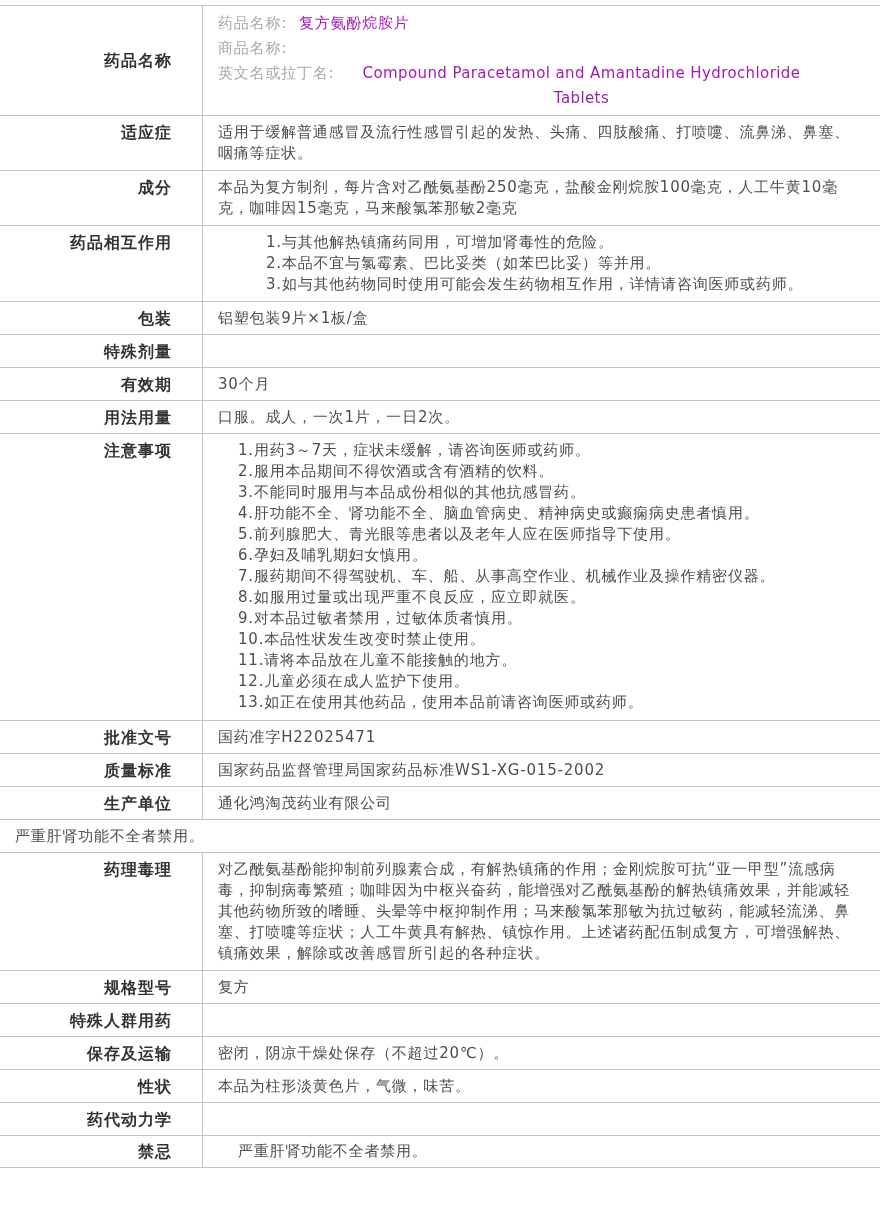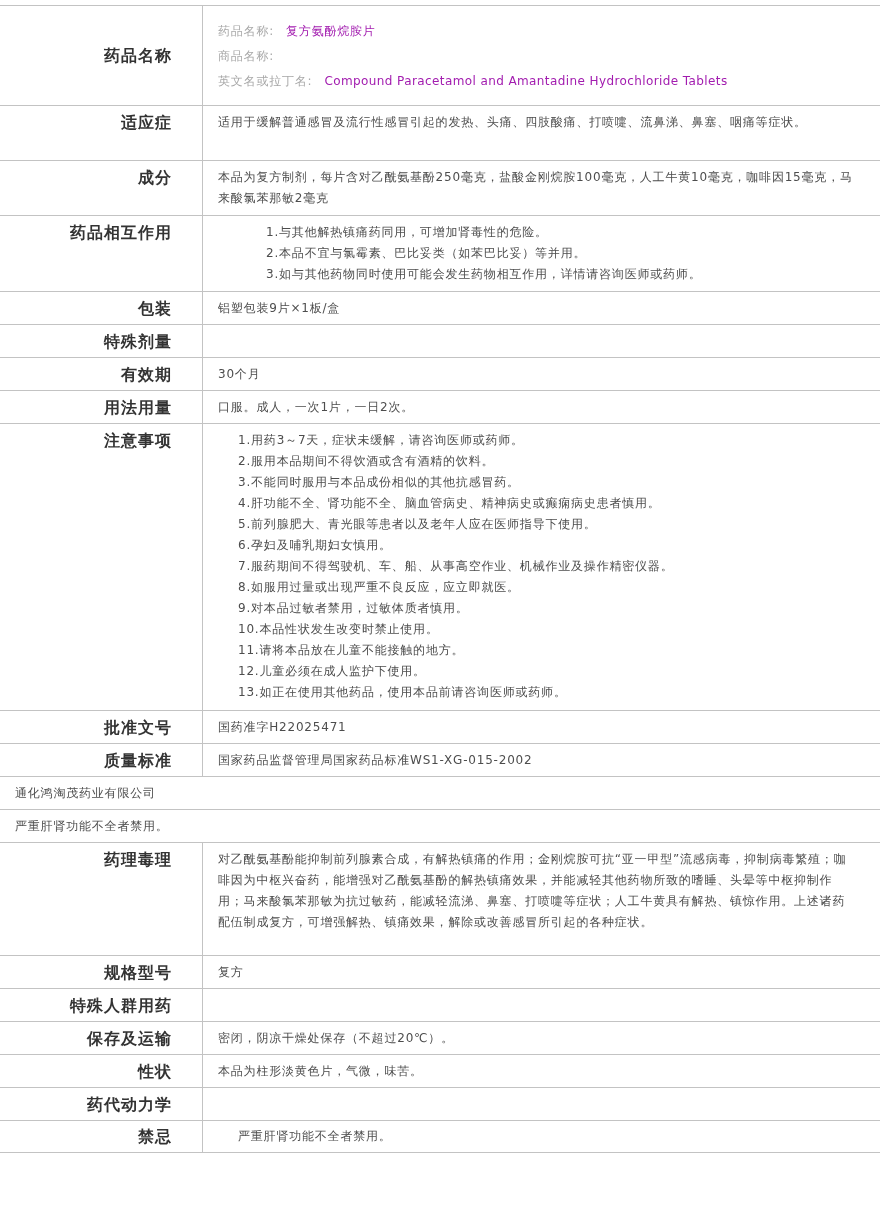--- a/index.html
+++ b/index.html
@@ -13,41 +13,41 @@
   .info-table .row:last-child{border-bottom:1px solid #c3c3c3;gap:20px;}
   .cell-label{
     width:203px;flex:0 0 203px;box-sizing:border-box;border-right:1px solid #c3c3c3;
     display:flex;justify-content:flex-end;padding-right:30px;
     font-weight:bold;font-size:16px;color:#333333;letter-spacing:1px;line-height:21px;
     text-align:right;
   }
   .cell-value{
     flex:1;box-sizing:border-box;padding:0 25px 0 15px;
     display:flex;flex-direction:column;justify-content:center;
-    font-size:12px;line-height:21px;letter-spacing:0.8px;color:#4d4d4d;
+    font-size:15px;line-height:21px;letter-spacing:0.8px;color:#4d4d4d;
   }
   
   .row.single{min-height:33px;}
   .row.single .cell-label{align-items:center;}
   
   .row.multi .cell-label{align-items:flex-start;padding-top:6px;}
   .row.multi .cell-value{justify-content:flex-start;padding-top:6px;padding-bottom:6px;}
   .h100{min-height:100px;}
   .h55{min-height:55px;}
   .h69{min-height:69px;gap:28px;}
   .h287{min-height:287px;}
   .h113{min-height:113px;}
   .pre-lines{white-space:pre-line;margin-left:20px;}
   
   .row.composite .cell-label{align-items:center;}
   .row.composite .cell-value{justify-content:center;padding-top:5px;padding-bottom:4px;}
   .subrow{display:flex;align-items:flex-start;line-height:25px;}
   .sublabel{flex:0 0 auto;color:#a8a8a8;letter-spacing:0.8px;margin-right:12px;}
   .subvalue{color:#a21caf;}
-  .subvalue.latin{max-width:470px;letter-spacing:0.4px;}
+  .subvalue.latin{max-width:470px;letter-spacing:0.4px;text-align:center;}
 </style>
 </head>
 <body>
 
 <div class="page">
   <div class="info-table">
 
     <div class="row composite h100">
       <div class="cell-label">药品名称</div>
       <div class="cell-value">
@@ -144,20 +144,21 @@
     </div>
 
     <div class="row single">
       <div class="cell-label">质量标准</div>
       <div class="cell-value">
           <div>国家药品监督管理局国家药品标准WS1-XG-015-2002</div>
         </div>
     </div>
 
     <div class="row single">
+      <div class="cell-label">生产单位</div>
       <div class="cell-value">
           <div>通化鸿淘茂药业有限公司</div>
         </div>
     </div>
 
     <div class="row single">
       <div class="cell-value">
           <div>严重肝肾功能不全者禁用。</div>
         </div>
     </div>

